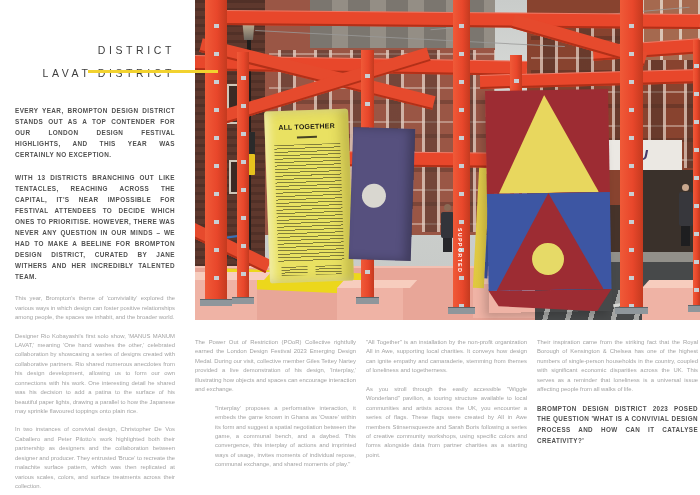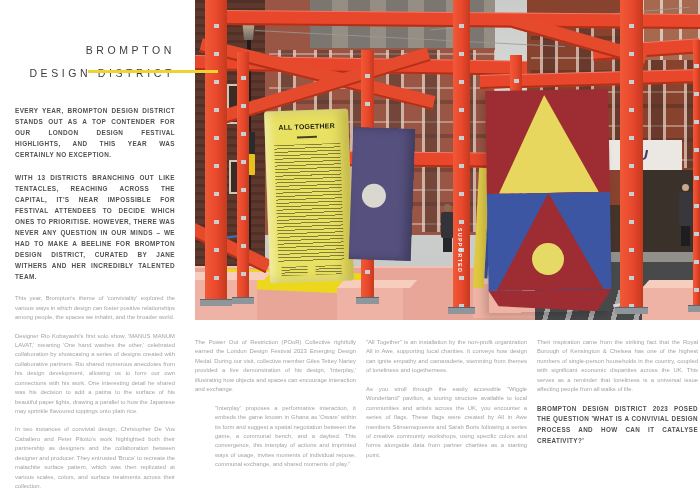--- a/index.html
+++ b/index.html
@@ -121,22 +121,22 @@
   .col p{margin:0 0 9px;}
   .quote{margin-left:20px !important;margin-top:2px;}
   .closing{font-weight:700;letter-spacing:.4px;color:#4f4f4f;font-size:6.3px;line-height:1.72;}
 </style>
 </head>
 <body>
 
 <div class="page">
 
   <aside class="left-col">
-    <h1 class="title1">BROMPTON</h1>
-    <h1 class="title2">DESIGN DISTRICT</h1>
+    <h1 class="title1">DISTRICT</h1>
+    <h1 class="title2">LAVAT DISTRICT</h1>
     <p class="lead">EVERY YEAR, BROMPTON DESIGN DISTRICT STANDS OUT AS A TOP CONTENDER FOR OUR LONDON DESIGN FESTIVAL HIGHLIGHTS, AND THIS YEAR WAS CERTAINLY NO EXCEPTION.</p>
     <p class="lead">WITH 13 DISTRICTS BRANCHING OUT LIKE TENTACLES, REACHING ACROSS THE CAPITAL, IT'S NEAR IMPOSSIBLE FOR FESTIVAL ATTENDEES TO DECIDE WHICH ONES TO PRIORITISE. HOWEVER, THERE WAS NEVER ANY QUESTION IN OUR MINDS – WE HAD TO MAKE A BEELINE FOR BROMPTON DESIGN DISTRICT, CURATED BY JANE WITHERS AND HER INCREDIBLY TALENTED TEAM.</p>
     <p class="bodyp">This year, Brompton's theme of 'conviviality' explored the various ways in which design can foster positive relationships among people, the spaces we inhabit, and the broader world.</p>
     <p class="bodyp">Designer Rio Kobayashi's first solo show, 'MANUS MANUM LAVAT,' meaning 'One hand washes the other,' celebrated collaboration by showcasing a series of designs created with collaborative partners. Rio shared numerous anecdotes from his design development, allowing us to form our own connections with his work. One interesting detail he shared was his decision to add a patina to the surface of his beautiful paper lights, drawing a parallel to how the Japanese may sprinkle flavoured toppings onto plain rice.</p>
     <p class="bodyp">In two instances of convivial design, Christopher De Vos Caballero and Peter Pilotto's work highlighted both their partnership as designers and the collaboration between designer and producer. They entrusted 'Bruce' to recreate the malachite surface pattern, which was then replicated at various scales, colors, and surface treatments across their collection.</p>
   </aside>
 
   <figure class="photo" style="margin:0">
     <div class="bld-left"></div>
     <div class="pipe"></div>

